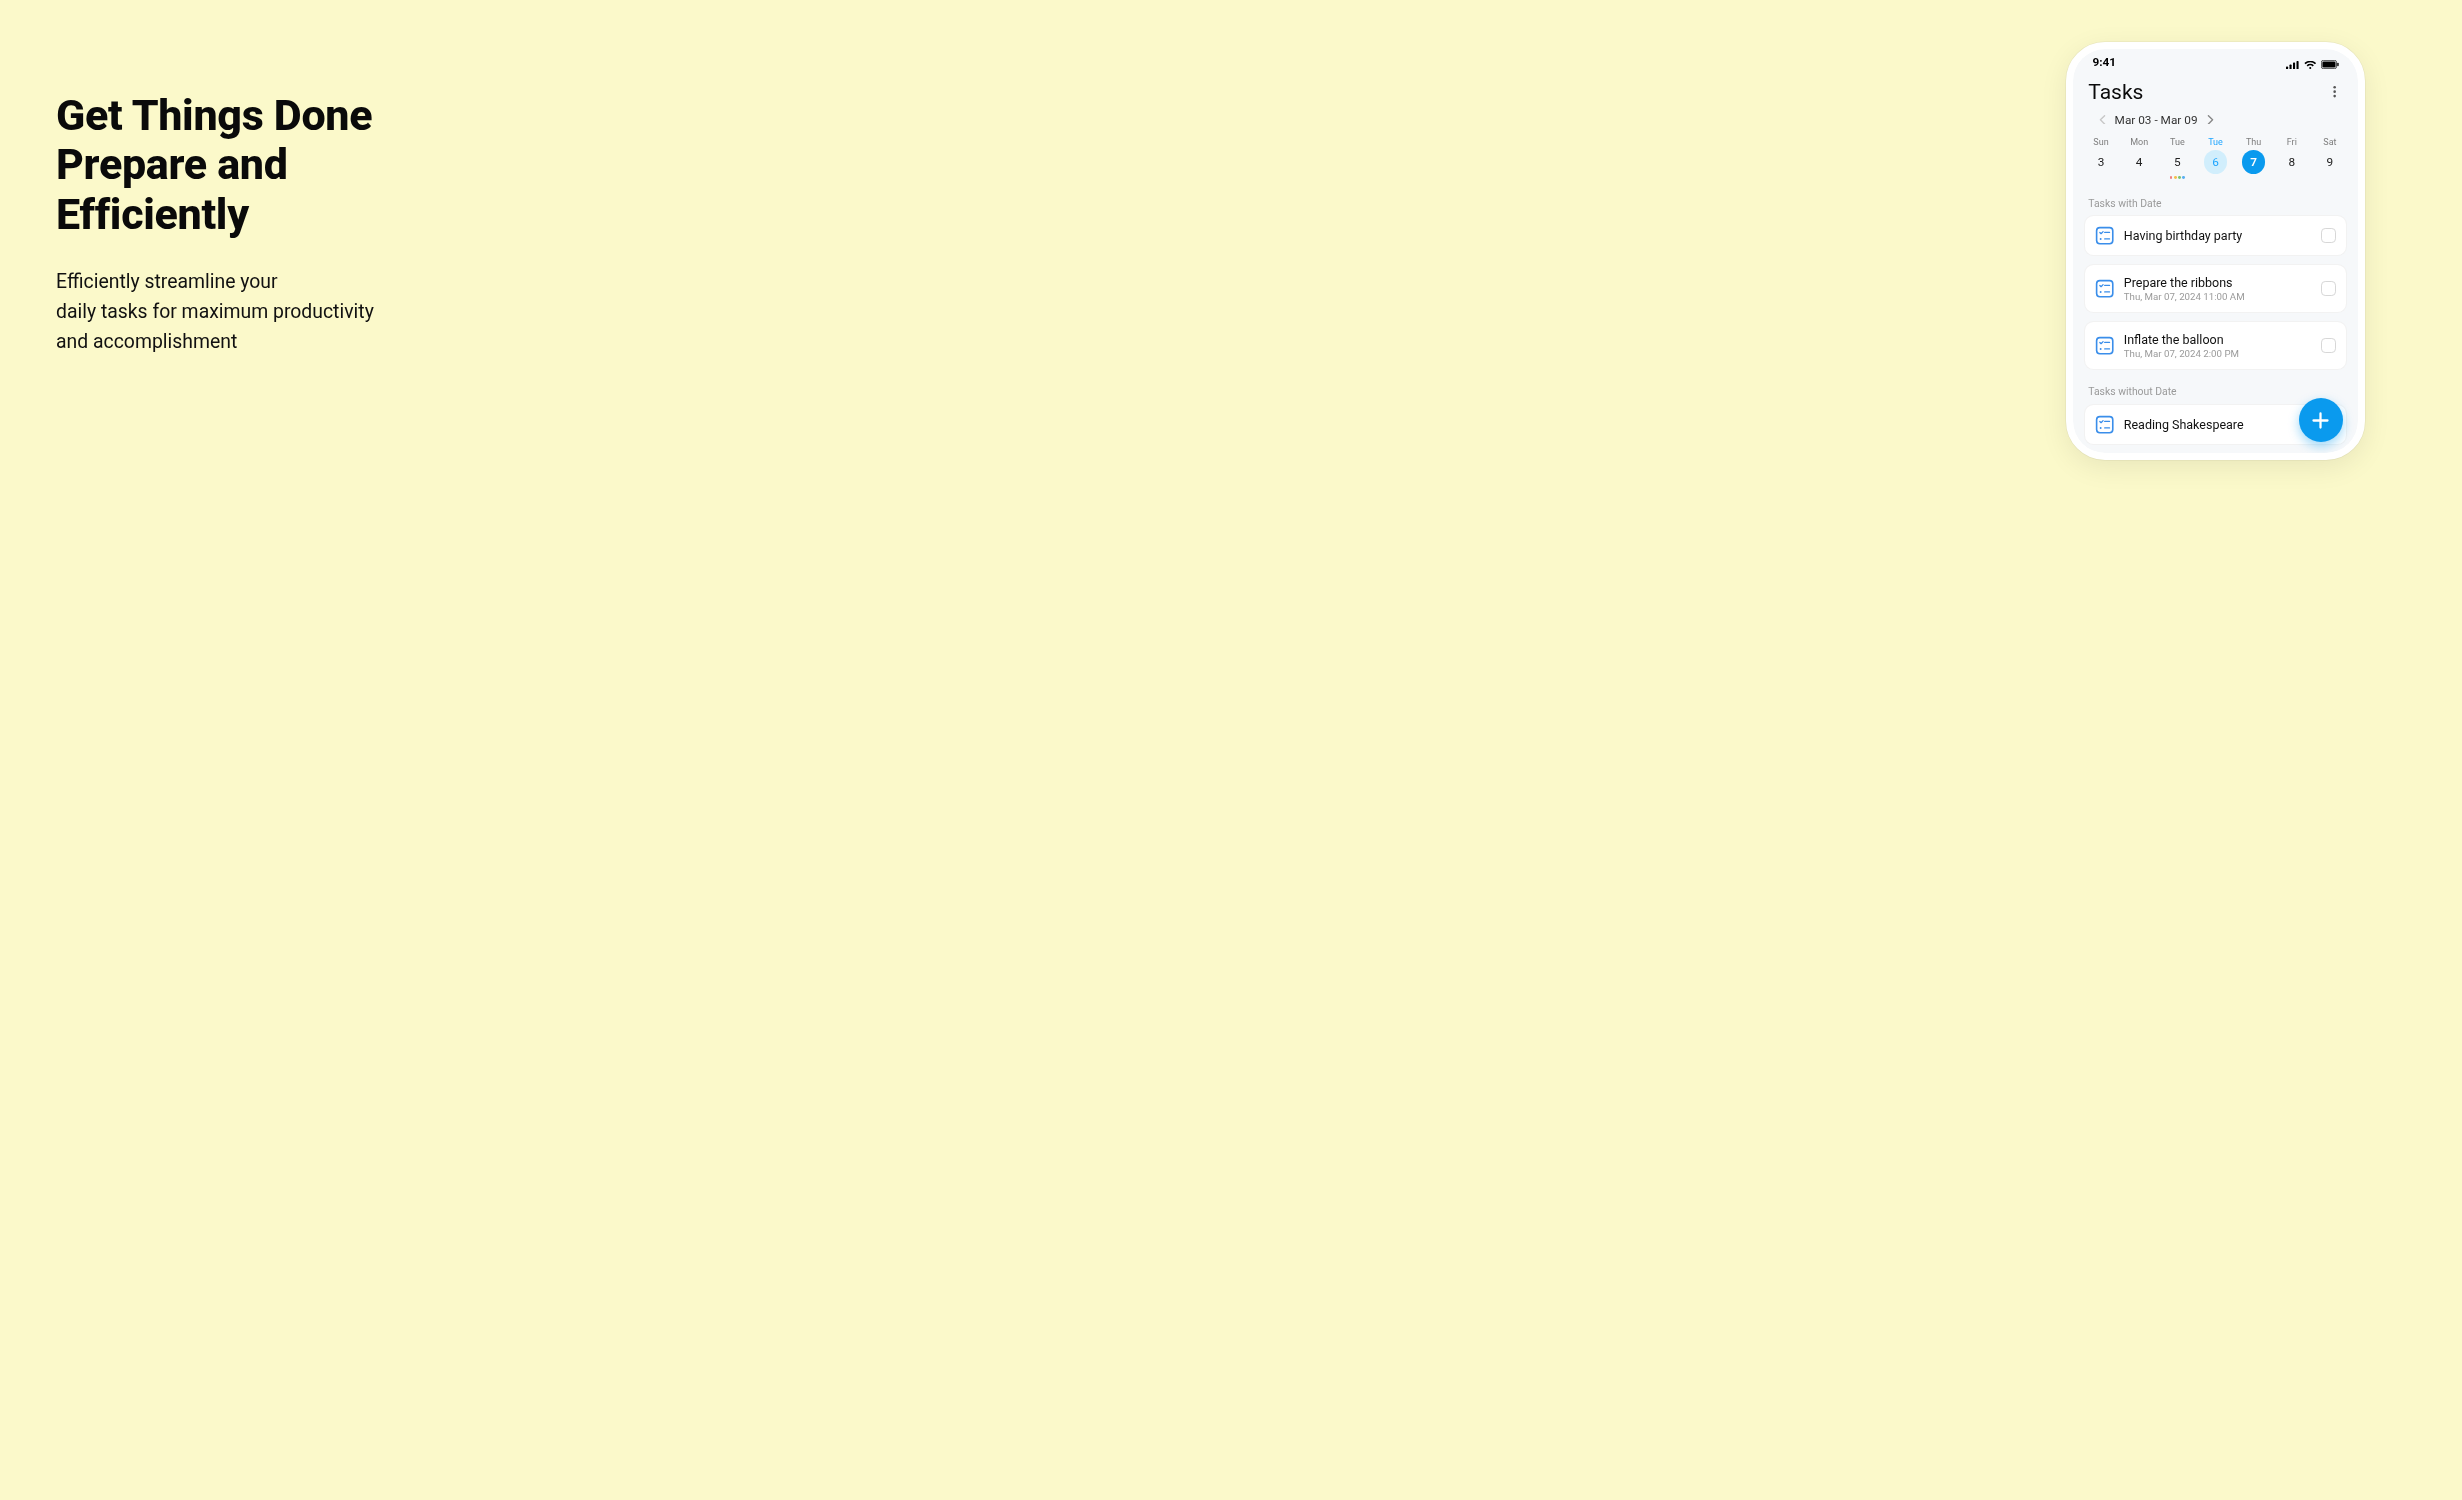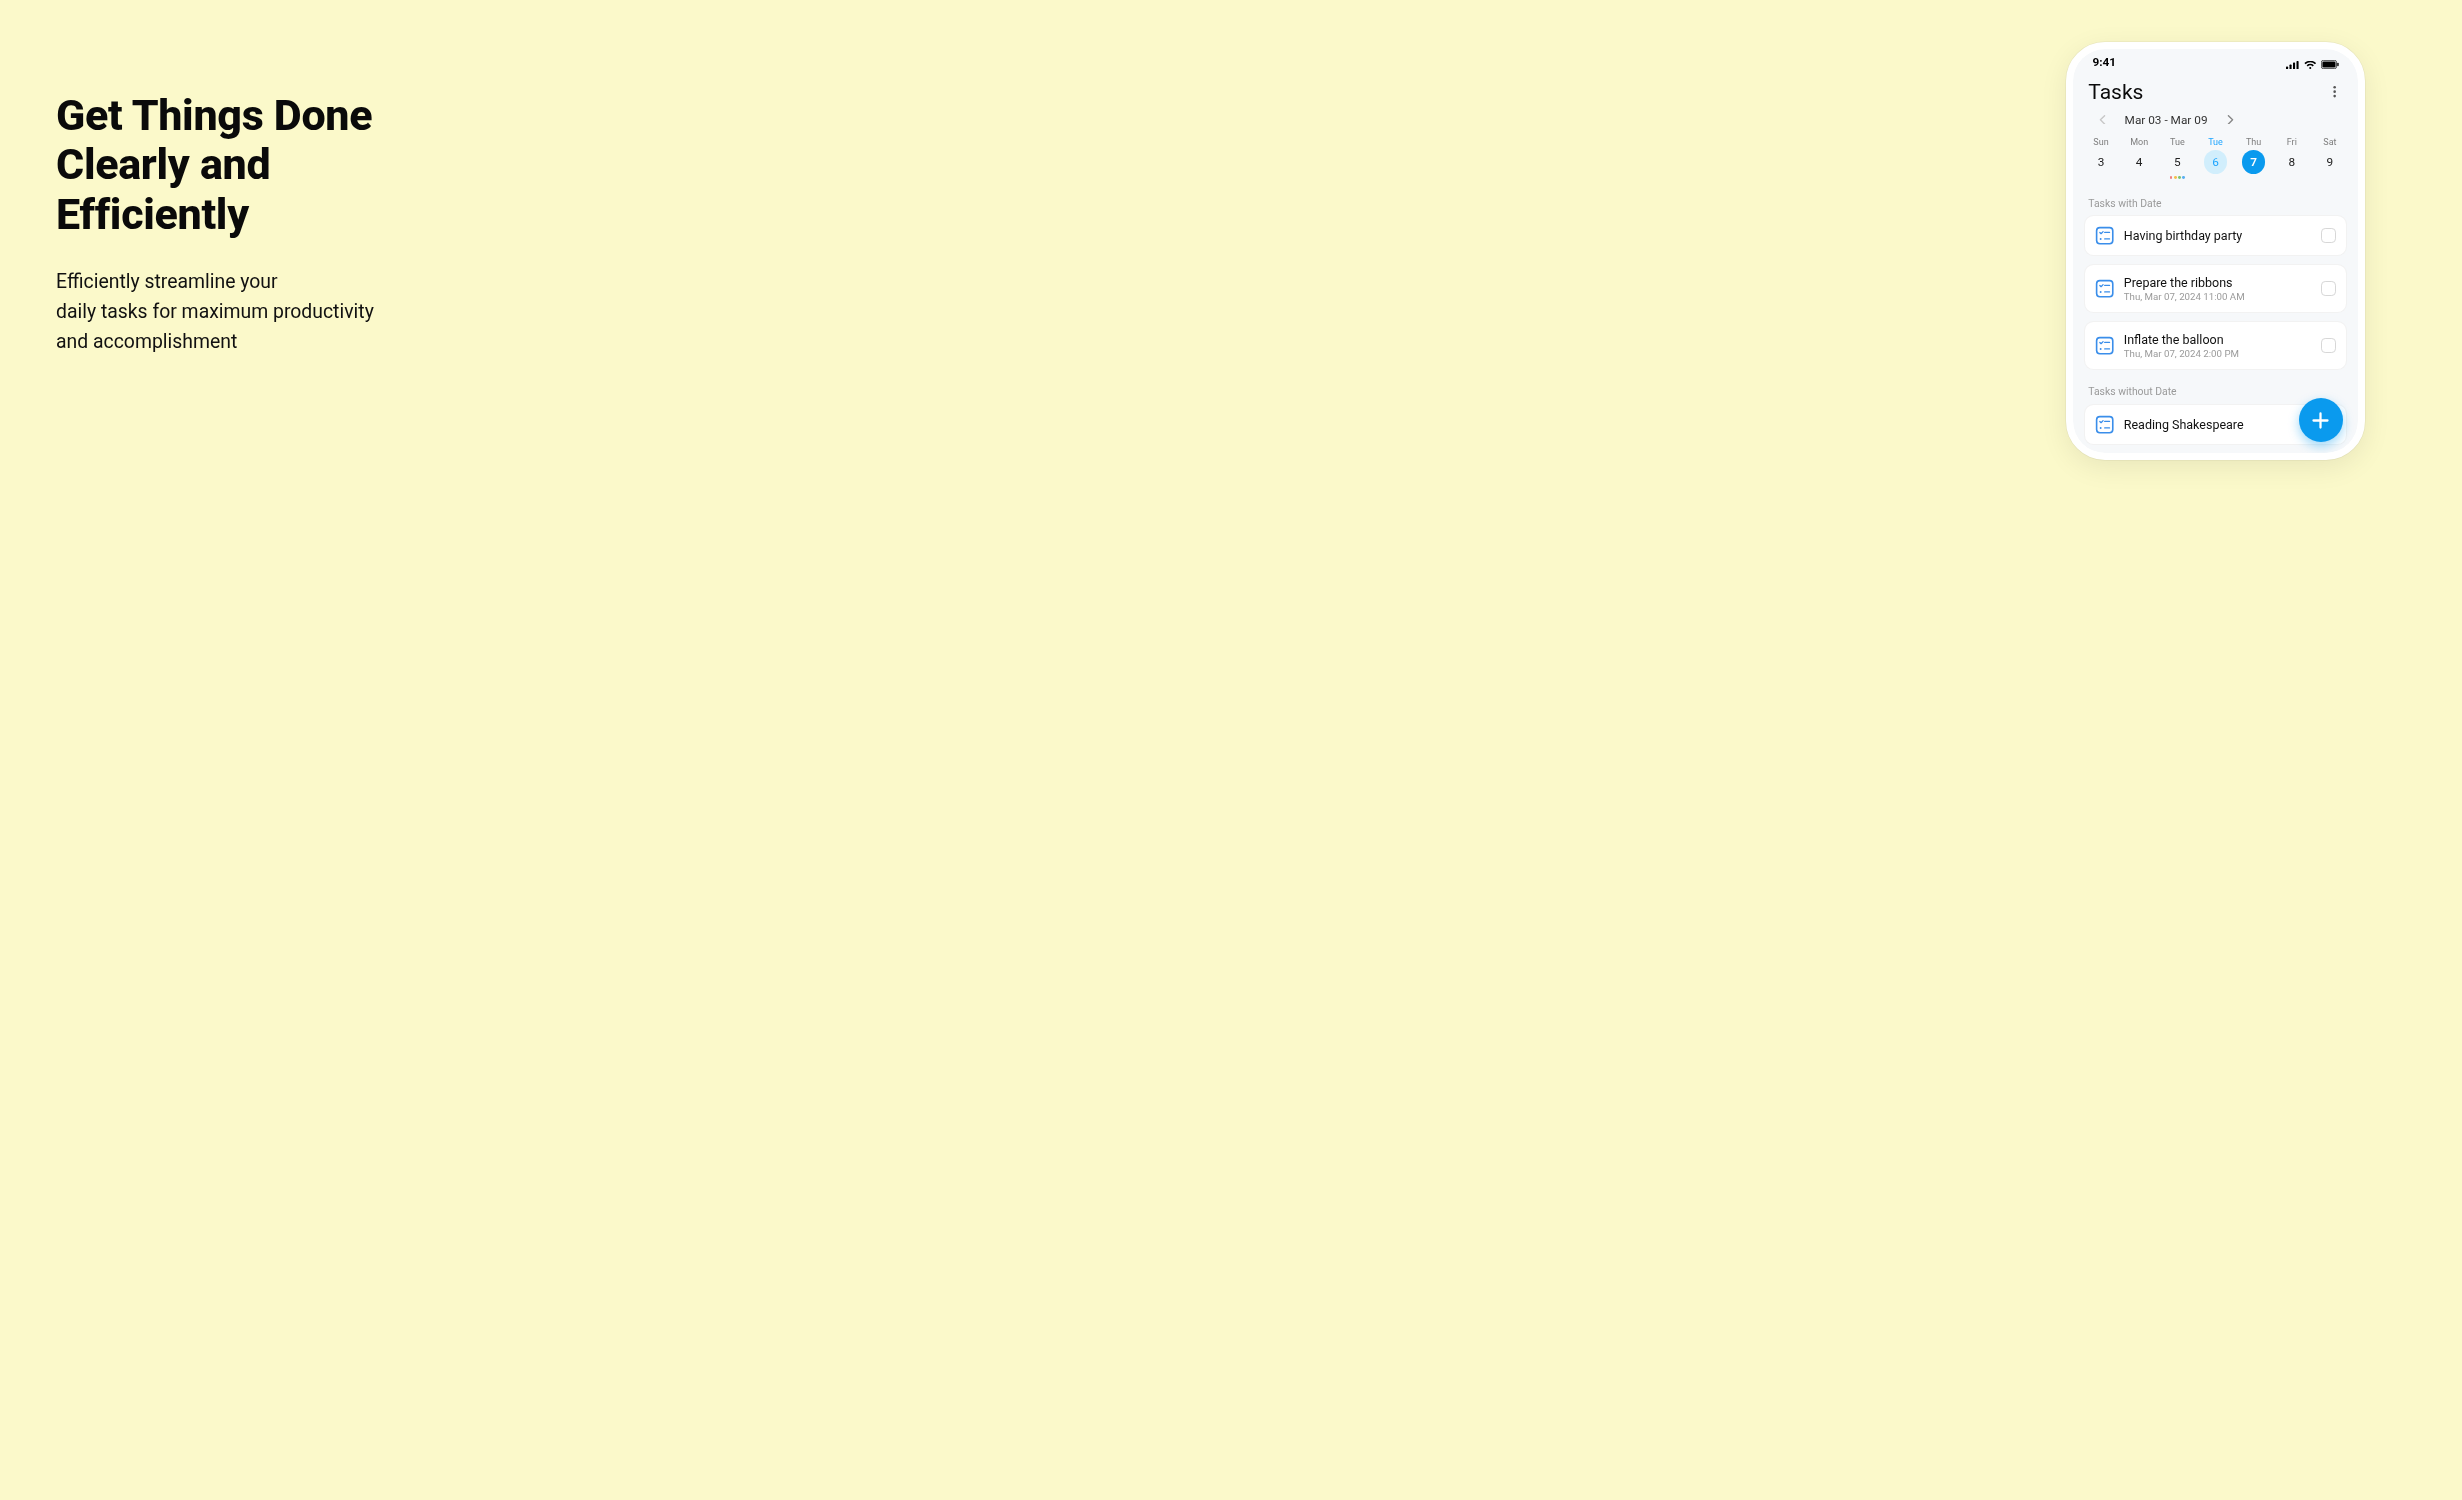--- a/index.html
+++ b/index.html
@@ -77,21 +77,21 @@
     display: flex;
     align-items: center;
     justify-content: space-between;
     padding: 4.2px 15.3px 7px 15.3px;
   }
   .appbar-title { font-size: 21px; font-weight: 400; color: #0b0b0b; }
   .appbar-more { width: 16.7px; height: 16.7px; display:flex; align-items:center; justify-content:center; }
   .daterange {
     display: flex;
     align-items: center;
-    gap: 17px;
+    gap: 7px;
     padding: 2.8px 15.3px 5.6px 23.6px;
     font-size: 11.8px;
     color: #333;
   }
   .chev { color: #bbb; width:11px; text-align:center; }
   .weekrow {
     display: flex;
     justify-content: space-between;
     padding: 4.2px 12.5px 9.7px 12.5px;
   }
@@ -152,21 +152,21 @@
     display:flex; align-items:center; justify-content:center;
     flex:0 0 44px;
   }
 </style>
 </head>
 <body>
 
 <div class="left">
   <h1 class="headline">
     <span>Get Things Done</span><br>
-    <span>Clearly and</span><br>
+    <span>Prepare and</span><br>
     <span>Efficiently</span>
   </h1>
   <p class="subhead">
     <span>Efficiently streamline your</span><br>
     <span>daily tasks for maximum productivity</span><br>
     <span>and accomplishment</span>
   </p>
 </div>
 
 <div class="right">

